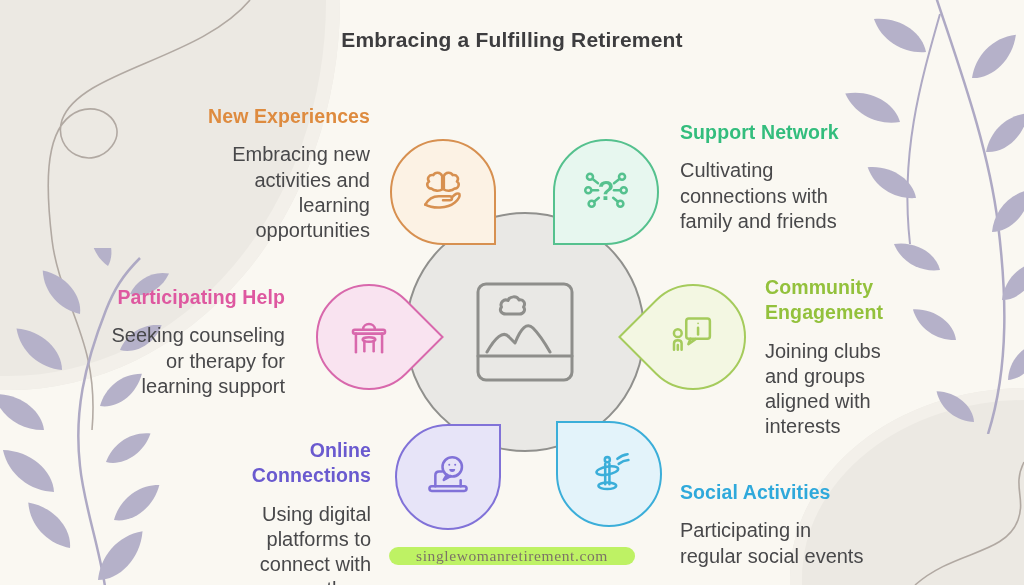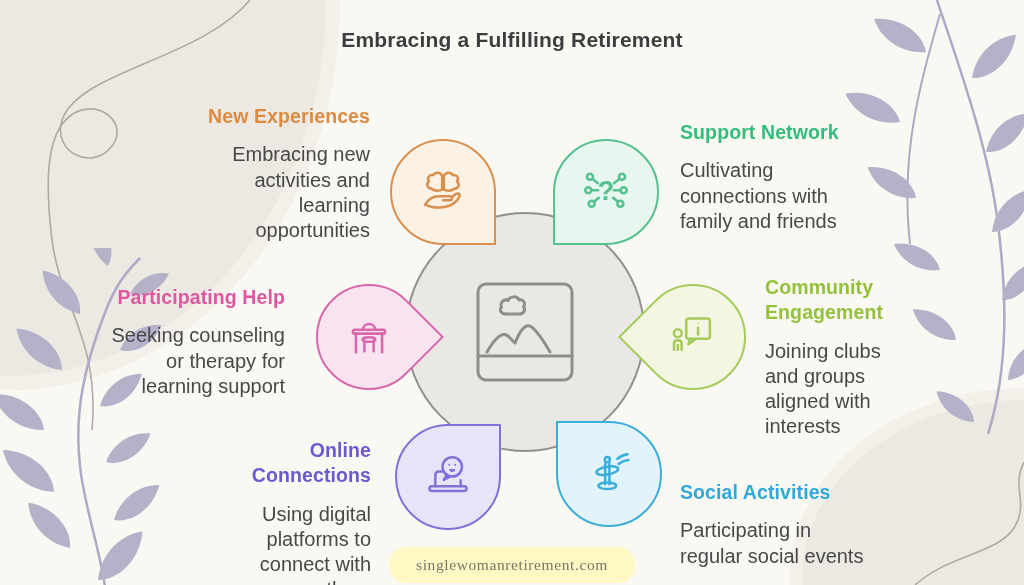--- a/index.html
+++ b/index.html
@@ -75,21 +75,21 @@
 
   .pos-ne-text{right:654px;top:104px;width:172px;}
   .pos-sn-text{left:680px;top:104px;width:185px;}
   .pos-ce-text{left:765px;top:259px;width:152px;}
   .pos-sa-text{left:680px;top:464px;width:185px;}
   .pos-oc-text{right:653px;top:438px;width:172px;}
   .pos-ph-text{right:739px;top:285px;width:182px;}
 
   .footer-badge{
     position:absolute;left:50%;top:547px;transform:translateX(-50%);
-    background:#fef9c3;border-radius:17px;padding:9px 27px;
+    background:#bef264;border-radius:17px;padding:0 27px;
     font-family:"Liberation Serif","DejaVu Serif",serif;
     font-size:15.5px;color:#7C7466;letter-spacing:.6px;z-index:2;white-space:nowrap;
   }
 </style>
 </head>
 <body>
 
 <div class="stage">
 
   <div class="decor blob blob-tl"></div>

